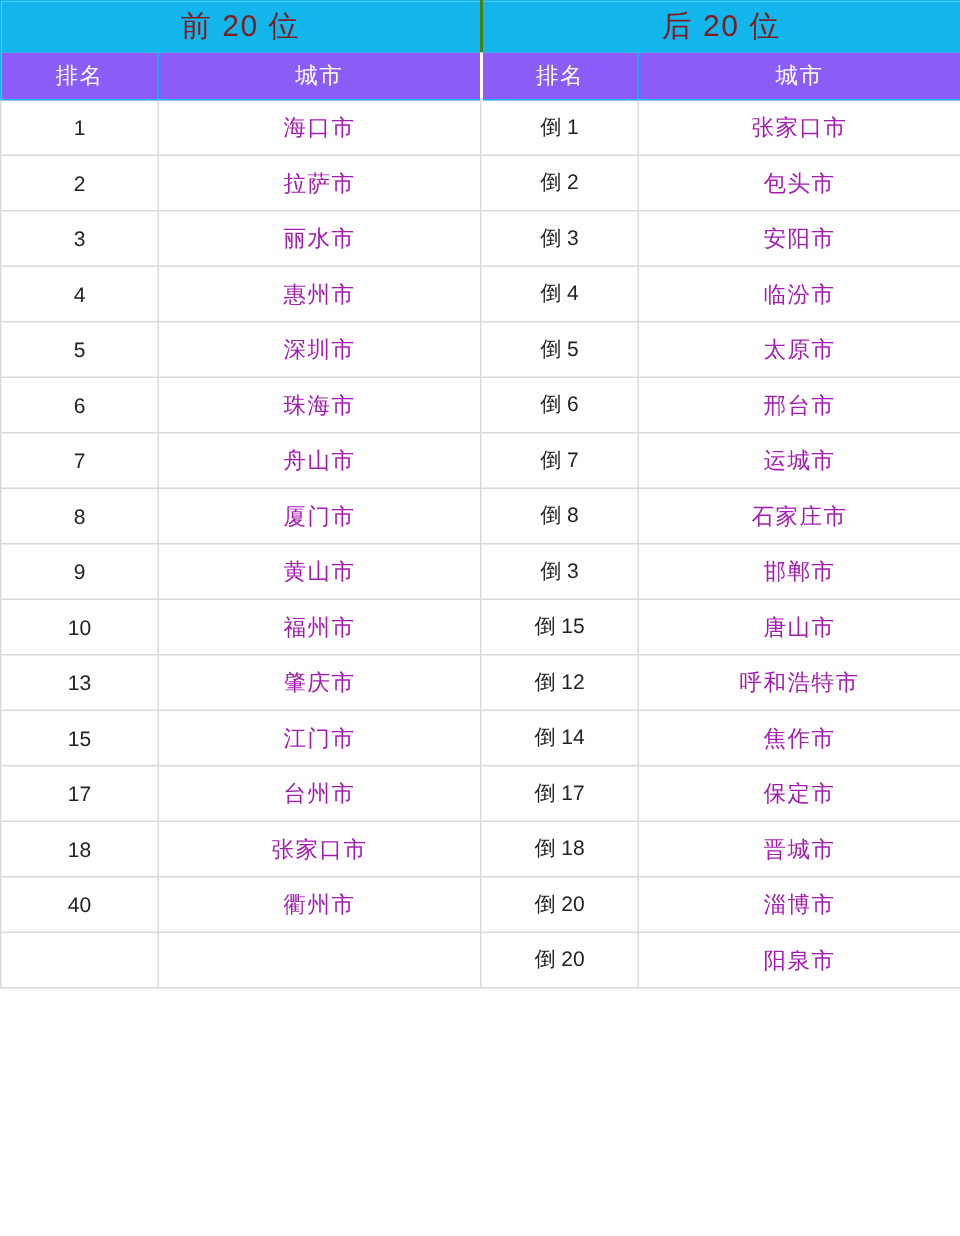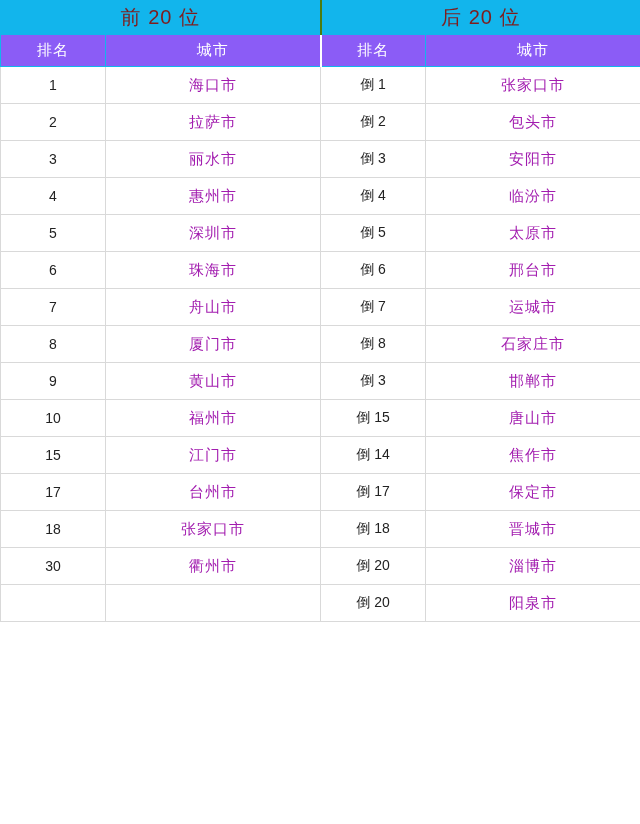--- a/index.html
+++ b/index.html
@@ -154,39 +154,45 @@
         <td class="rank-cell">倒 3</td>
         <td class="city-cell">邯郸市</td>
       </tr>
       <tr>
         <td class="rank-cell">10</td>
         <td class="city-cell">福州市</td>
         <td class="rank-cell">倒 15</td>
         <td class="city-cell">唐山市</td>
       </tr>
       <tr>
+        <td class="rank-cell">13</td>
+        <td class="city-cell">肇庆市</td>
+        <td class="rank-cell">倒 12</td>
+        <td class="city-cell">呼和浩特市</td>
+      </tr>
+      <tr>
         <td class="rank-cell">15</td>
         <td class="city-cell">江门市</td>
         <td class="rank-cell">倒 14</td>
         <td class="city-cell">焦作市</td>
       </tr>
       <tr>
         <td class="rank-cell">17</td>
         <td class="city-cell">台州市</td>
         <td class="rank-cell">倒 17</td>
         <td class="city-cell">保定市</td>
       </tr>
       <tr>
         <td class="rank-cell">18</td>
         <td class="city-cell">张家口市</td>
         <td class="rank-cell">倒 18</td>
         <td class="city-cell">晋城市</td>
       </tr>
       <tr>
-        <td class="rank-cell">30</td>
+        <td class="rank-cell">40</td>
         <td class="city-cell">衢州市</td>
         <td class="rank-cell">倒 20</td>
         <td class="city-cell">淄博市</td>
       </tr>
       <tr>
         <td class="rank-cell empty-cell"></td>
         <td class="city-cell empty-cell"></td>
         <td class="rank-cell">倒 20</td>
         <td class="city-cell">阳泉市</td>
       </tr>

